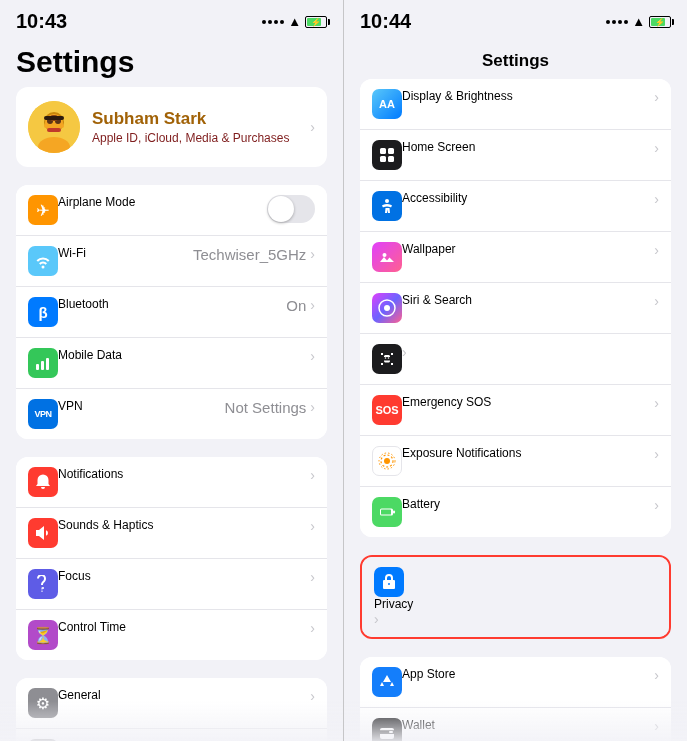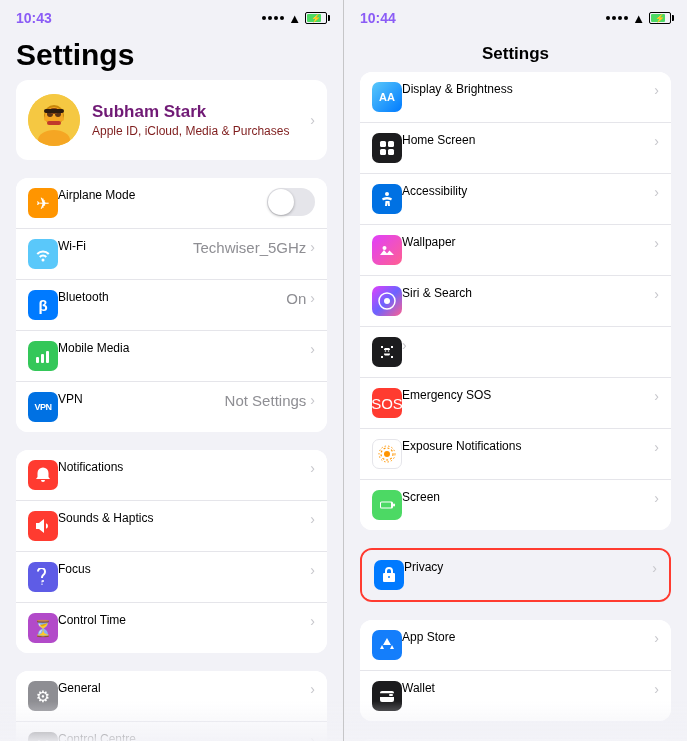--- a/index.html
+++ b/index.html
@@ -29,23 +29,23 @@
     
     .status-bar {
       display: flex;
       justify-content: space-between;
       align-items: center;
       padding: 10px 16px 4px;
       background: #f2f2f7;
     }
 
     .status-time {
-      font-size: 14px;
+      font-size: 20px;
       font-weight: 600;
-      color: #8b5cf6;
+      color: #000000;
     }
 
     .status-icons {
       display: flex;
       align-items: center;
       gap: 4px;
     }
 
     .status-dots {
       display: flex; gap: 2px; align-items: center;
@@ -90,21 +90,21 @@
       align-items: center;
       padding: 14px 12px;
       gap: 12px;
     }
     .avatar {
       width: 52px; height: 52px; border-radius: 50%; background: #f5c842;
       display: flex; align-items: center; justify-content: center;
       font-size: 26px; flex-shrink: 0; overflow: hidden;
     }
     .profile-info { flex: 1; }
-    .profile-name { font-size: 17px; font-weight: 600; color: #701a75; }
+    .profile-name { font-size: 17px; font-weight: 600; color: #a16207; }
     .profile-sub { font-size: 12px; color: #7f1d1d; margin-top: 2px; }
     .chevron { color: #c7c7cc; font-size: 14px; }
 
     
     .settings-group {
       background: #fff;
       margin: 0 16px 18px;
       border-radius: 12px;
       overflow: hidden;
     }
@@ -263,21 +263,21 @@
       </div>
 
       <div class="settings-row">
         <div class="row-icon" style="background:#34c759; font-size:13px;">
           <svg width="18" height="18" viewBox="0 0 18 18" fill="white">
               <rect x="2" y="10" width="3" height="6" rx="1"></rect>
               <rect x="7" y="7" width="3" height="9" rx="1"></rect>
               <rect x="12" y="4" width="3" height="12" rx="1"></rect>
             </svg>
         </div>
-        <span class="row-label">Mobile Media</span>
+        <span class="row-label">Mobile Data</span>
         <span class="chevron">›</span>
       </div>
 
       <div class="settings-row">
         <div class="row-icon" style="background:#0071e3; font-size:9px; font-weight:700; letter-spacing:-0.5px;">VPN</div>
         <span class="row-label">VPN</span>
         <span class="row-value">Not Settings</span>
         <span class="chevron">›</span>
       </div>
     </div>
@@ -425,21 +425,21 @@
           <svg width="18" height="18" viewBox="0 0 18 18" fill="white">
               <path d="M3 3h2v2H3zM13 3h2v2h-2zM3 13h2v2H3zM13 13h2v2h-2zM6 6.5c0-.8.7-1.5 1.5-1.5h3c.8 0 1.5.7 1.5 1.5v.5H6v-.5zm0 4h6v.5c0 .8-.7 1.5-1.5 1.5h-3C6.7 12.5 6 11.8 6 11v-.5z"></path>
               <circle cx="7.5" cy="8" r=".8"></circle>
               <circle cx="10.5" cy="8" r=".8"></circle>
             </svg>
         </div>
         <span class="chevron">›</span>
       </div>
 
       <div class="settings-row">
-        <div class="row-icon" style="background:#ff3b30; font-size:15px; font-weight:400; letter-spacing:0px;">SOS</div>
+        <div class="row-icon" style="background:#ff3b30; font-size:11px; font-weight:700; letter-spacing:0px;">SOS</div>
         <span class="row-label">Emergency SOS</span>
         <span class="chevron">›</span>
       </div>
 
       <div class="settings-row">
         <div class="row-icon" style="background:#fff; border:1px solid #e5e5ea;">
           <svg width="18" height="18" viewBox="0 0 18 18">
               <circle cx="9" cy="9" r="3" fill="#ff9500"></circle>
               <circle cx="9" cy="9" r="6" fill="none" stroke="#ff9500" stroke-width="1.2" stroke-dasharray="2,2"></circle>
               <circle cx="9" cy="9" r="8" fill="none" stroke="#ff9500" stroke-width="1" stroke-dasharray="1.5,2"></circle>
@@ -450,27 +450,27 @@
       </div>
 
       <div class="settings-row">
         <div class="row-icon" style="background:#4cd964;">
           <svg width="18" height="18" viewBox="0 0 18 18" fill="white">
               <rect x="2" y="5.5" width="13" height="7" rx="1.5"></rect>
               <rect x="15" y="7.5" width="2" height="3" rx="1"></rect>
               <rect x="3" y="6.5" width="10" height="5" rx="0.5" fill="#4cd964"></rect>
             </svg>
         </div>
-        <span class="row-label">Screen</span>
+        <span class="row-label">Battery</span>
         <span class="chevron">›</span>
       </div>
     </div>
 
     <div style="margin: 0 16px; border-radius: 12px; overflow: hidden; border: 2.5px solid #ff3b30; margin-bottom: 0;">
-      <div class="settings-row" style="background:#f2f2f7; border-bottom: none;">
+      <div class="settings-row" style="background:#f2f2f7; border-bottom: none; flex-direction: column;">
         <div class="row-icon" style="background:#007aff;">
           <svg width="18" height="18" viewBox="0 0 18 18" fill="white">
               <path d="M14 7h-1V5A4 4 0 0 0 5 5v2H4a1 1 0 0 0-1 1v7a1 1 0 0 0 1 1h10a1 1 0 0 0 1-1V8a1 1 0 0 0-1-1zm-5 5a1 1 0 1 1 0-2 1 1 0 0 1 0 2zm2-5H7V5a2 2 0 1 1 4 0v2z"></path>
             </svg>
         </div>
         <span class="row-label">Privacy</span>
         <span class="chevron">›</span>
       </div>
     </div>
 

